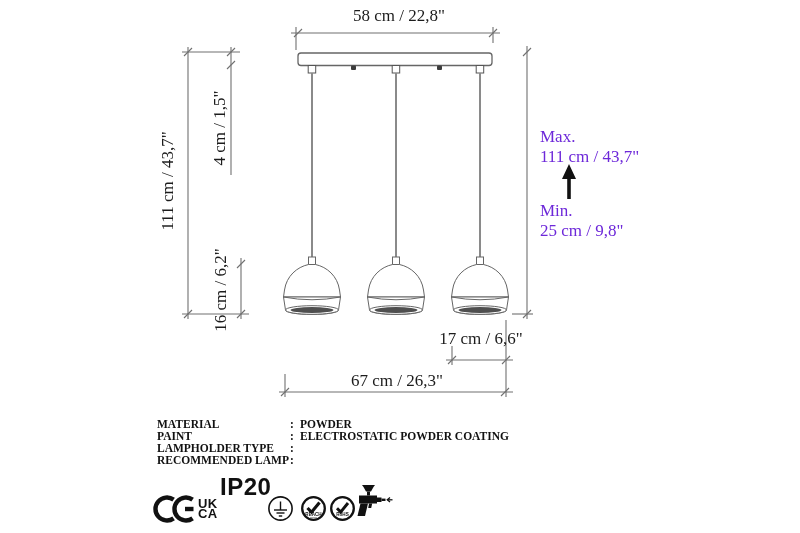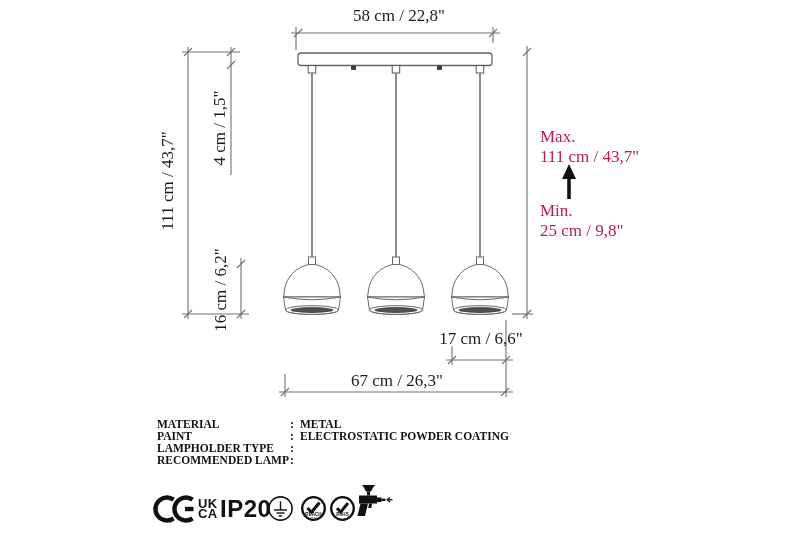--- a/index.html
+++ b/index.html
@@ -2,21 +2,21 @@
 <html><head>
 <meta charset="utf-8">
 <style>
   html,body{margin:0;padding:0;background:#fff;}
   .stage{position:relative;width:800px;height:533px;background:#ffffff;overflow:hidden;
          font-family:"Liberation Serif",serif;color:#1c1c1c;}
   .stage svg{position:absolute;left:0;top:0;}
   .dim{position:absolute;font-size:17px;white-space:nowrap;color:#1c1c1c;}
   .dim.center{transform:translate(-50%,-50%);}
   .dim.vert{transform:translate(-50%,-50%) rotate(-90deg);}
-  .rlabel{position:absolute;font-size:17px;white-space:nowrap;color:#be185d;}
+  .rlabel{position:absolute;font-size:17px;white-space:nowrap;color:#6d28d9;}
   .spec-table{position:absolute;left:157px;top:418px;width:420px;
               font-family:"Liberation Serif",serif;font-weight:700;font-size:11.5px;
               line-height:12px;color:#111;}
   .spec-row{display:flex;}
   .spec-label{width:133px;flex:0 0 133px;}
   .spec-colon{width:10px;flex:0 0 10px;}
   .spec-value{flex:1;}
   .cert{position:absolute;color:#111;}
   .ukca{font-family:Liberation Sans, sans-serif;font-weight:700;font-size:13px;
         line-height:9.5px;letter-spacing:.3px;}
@@ -112,21 +112,21 @@
 
   <div class="rlabel" style="left:540px;top:127px;">Max.</div>
   <div class="rlabel" style="left:540px;top:147px;">111 cm / 43,7"</div>
   <div class="rlabel" style="left:540px;top:201px;">Min.</div>
   <div class="rlabel" style="left:540px;top:221px;">25 cm / 9,8"</div>
 
   <div class="spec-table">
     <div class="spec-row">
       <span class="spec-label">MATERIAL</span>
       <span class="spec-colon">:</span>
-      <span class="spec-value">METAL</span>
+      <span class="spec-value">POWDER</span>
     </div>
     <div class="spec-row">
       <span class="spec-label">PAINT</span>
       <span class="spec-colon">:</span>
       <span class="spec-value">ELECTROSTATIC POWDER COATING</span>
     </div>
     <div class="spec-row">
       <span class="spec-label">LAMPHOLDER TYPE</span>
       <span class="spec-colon">:</span>
     </div>
@@ -144,21 +144,21 @@
         <line x1="32" y1="14" x2="40.5" y2="14"></line>
       </g>
     </svg>
   </div>
 
   <div class="cert ukca" style="left:198px;top:499px;">
     <div>UK</div>
     <div>CA</div>
   </div>
 
-  <div class="cert ip20" style="left:220px;top:497px;text-align:center;">IP20</div>
+  <div class="cert ip20" style="left:220px;top:475px;text-align:center;">IP20</div>
 
   <div class="cert" style="left:267px;top:495px;">
     <svg width="27" height="27" viewBox="0 0 27 27">
       <circle cx="13.5" cy="13.5" r="11.6" fill="none" stroke="#111" stroke-width="1.6"></circle>
       <g stroke="#111" stroke-width="1.4">
         <line x1="13.5" y1="6.5" x2="13.5" y2="15"></line>
         <line x1="7" y1="15" x2="20" y2="15"></line>
         <line x1="9.5" y1="18" x2="17.5" y2="18"></line>
         <line x1="11.8" y1="21" x2="15.2" y2="21"></line>
       </g>

